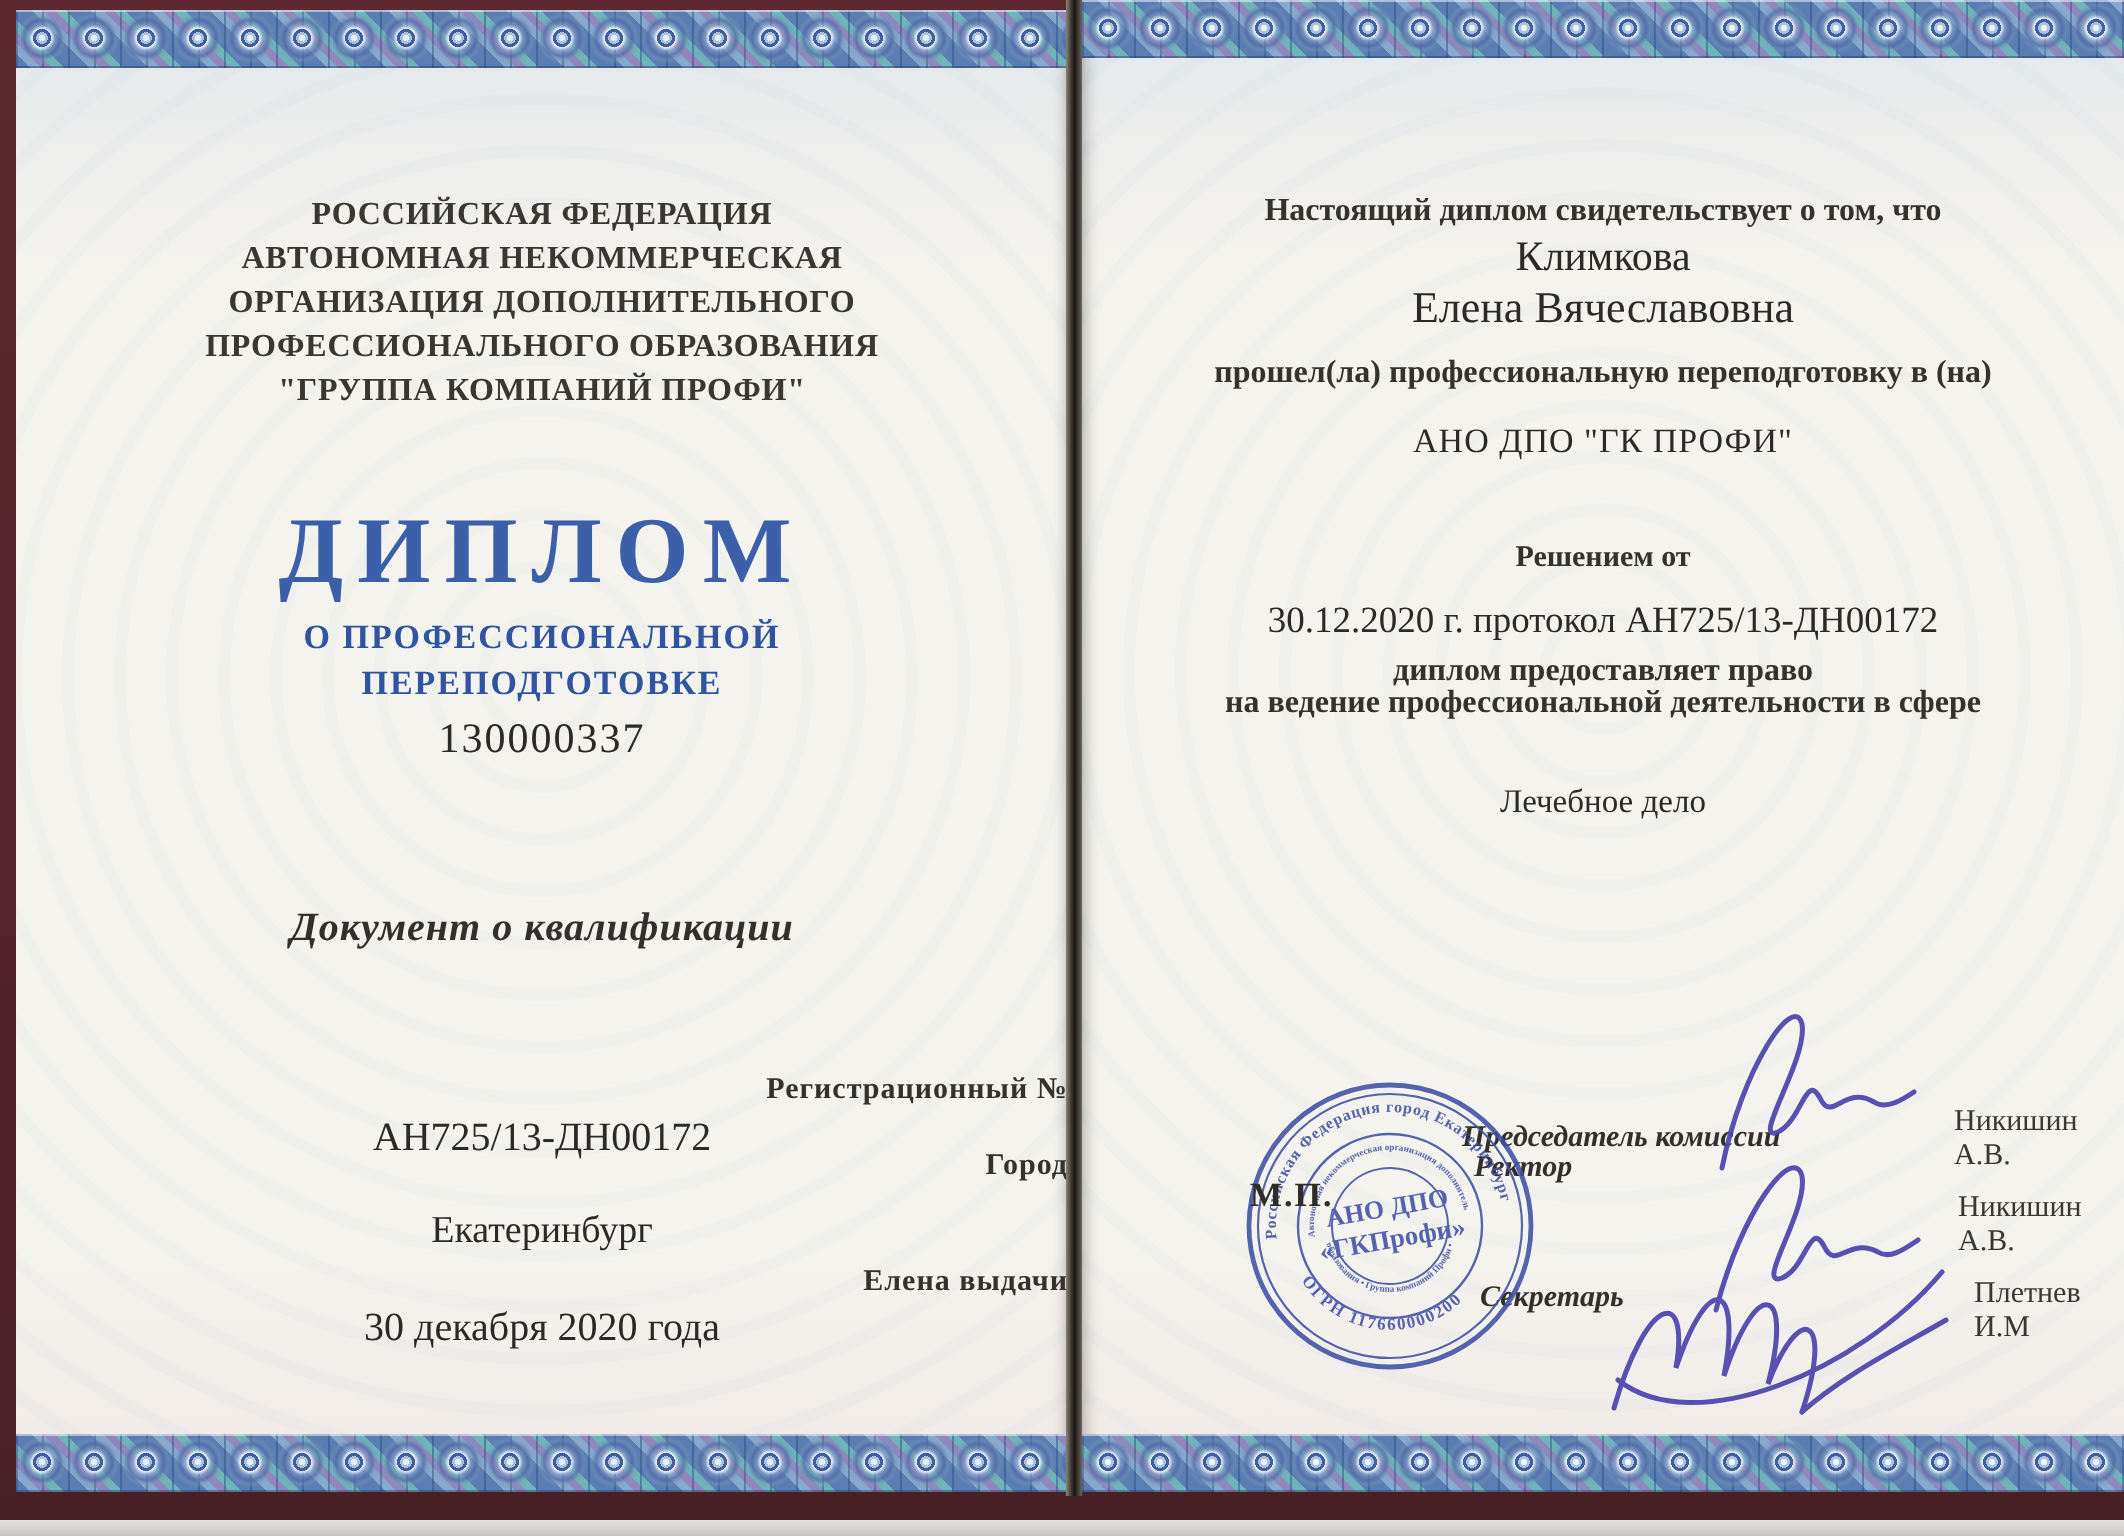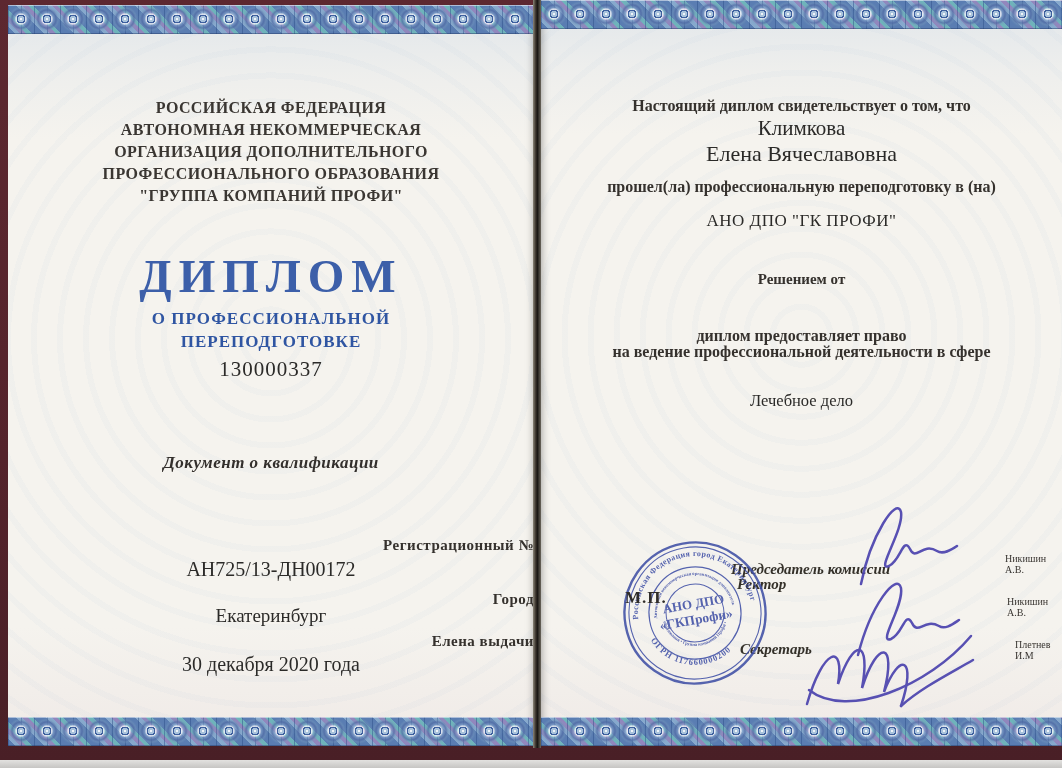--- a/index.html
+++ b/index.html
@@ -36,31 +36,31 @@
         background-size:26px 29px,26px 29px,26px 29px,auto;
         box-shadow:inset 0 1px 0 rgba(255,255,255,.5),inset 0 -1px 0 rgba(36,58,102,.45);}
   .band-top{top:0;}
   .band-bottom{bottom:0;}
   
   .line{position:absolute;left:0;right:0;text-align:center;}
   .org{font-size:16px;font-weight:600;line-height:22px;letter-spacing:.4px;color:#3a3632;}
   .title{font-size:47px;font-weight:bold;letter-spacing:7px;color:#3c5fa9;}
   .subtitle{font-size:17px;font-weight:bold;letter-spacing:1px;line-height:23px;color:#2f55a2;}
   .serial{font-size:21px;letter-spacing:1px;color:#2b2a28;}
-  .qual{font-size:17px;font-style:italic;font-weight:600;color:#332f2c;letter-spacing:.5px;}
+  .qual{font-size:20px;font-style:italic;font-weight:600;color:#332f2c;letter-spacing:.5px;}
   .lbl{font-size:15px;font-weight:bold;color:#35312d;letter-spacing:.5px;text-align:right;}
   .val{font-size:20px;color:#2b2a28;}
   .st-bold{font-size:16px;font-weight:bold;color:#35312d;}
   .nm{font-size:21px;color:#2b2a28;}
   .nm2{font-size:22px;color:#2b2a28;}
   .inst{font-size:17px;color:#2b2a28;letter-spacing:.5px;}
   .proto{font-size:18.5px;color:#2b2a28;}
   .field{font-size:16.5px;color:#2b2a28;}
   .role{position:absolute;font-size:15px;font-weight:bold;font-style:italic;color:#343029;}
-  .sig-name{position:absolute;font-size:10px;color:#3a3632;margin-left:28px;}
+  .sig-name{position:absolute;font-size:15px;color:#3a3632;}
   .mp{position:absolute;font-size:17px;font-weight:600;letter-spacing:1px;color:#2f2c29;z-index:5;}
   .stamp{position:absolute;left:78px;top:537px;width:152px;height:152px;
          transform:rotate(-10deg);opacity:.88;z-index:3;}
   .signatures{position:absolute;left:262px;top:492px;width:200px;height:220px;z-index:4;}
 </style>
 </head>
 <body>
 
 <div class="scan">
   <div class="cover"></div>
@@ -78,39 +78,40 @@
 
     <div class="line title" style="top:244px">ДИПЛОМ</div>
     <div class="line subtitle" style="top:325px">ПЕРЕПОДГОТОВКЕ</div>
     <div class="line subtitle" style="top:302px">О ПРОФЕССИОНАЛЬНОЙ</div>
     <div class="line serial" style="top:352px">130000337</div>
 
     <div class="line qual" style="top:448px">Документ о квалификации</div>
 
     <div class="line lbl" style="top:532px">Регистрационный №</div>
     <div class="line val" style="top:553px">АН725/13-ДН00172</div>
-    <div class="line lbl" style="top:586px">Город</div>
+    <div class="line lbl" style="top:570px">Город</div>
     <div class="line val" style="top:600px;font-size:19px">Екатеринбург</div>
     <div class="line lbl" style="top:628px">Елена выдачи</div>
     <div class="line val" style="top:648px">30 декабря 2020 года</div>
   </div>
 
   <div class="spine"></div>
 
   <div class="page page-right">
     <div class="band band-top"></div>
     <div class="band band-bottom"></div>
 
     <div class="line st-bold" style="top:97px">Настоящий диплом свидетельствует о том, что</div>
     <div class="line nm" style="top:116px">Климкова</div>
     <div class="line nm2" style="top:141px">Елена Вячеславовна</div>
     <div class="line st-bold" style="top:178px">прошел(ла) профессиональную переподготовку в (на)</div>
     <div class="line inst" style="top:211px">АНО ДПО "ГК ПРОФИ"</div>
 
     <div class="line st-bold" style="top:271px;font-size:15px">Решением от</div>
+    <div class="line proto" style="top:301px">30.12.2020 г. протокол АН725/13-ДН00172</div>
     <div class="line st-bold" style="top:327px">диплом предоставляет право</div>
     <div class="line st-bold" style="top:343px">на ведение профессиональной деятельности в сфере</div>
     <div class="line field" style="top:391px">Лечебное дело</div>
 
     <div class="mp" style="left:84px;top:588px">М.П.</div>
 
     <svg class="stamp" viewBox="0 0 152 152">
       <g fill="none" stroke="#4050a6">
         <circle cx="76" cy="76" r="70.5" stroke-width="2.4"></circle>
         <circle cx="76" cy="76" r="66" stroke-width="1.1"></circle>

